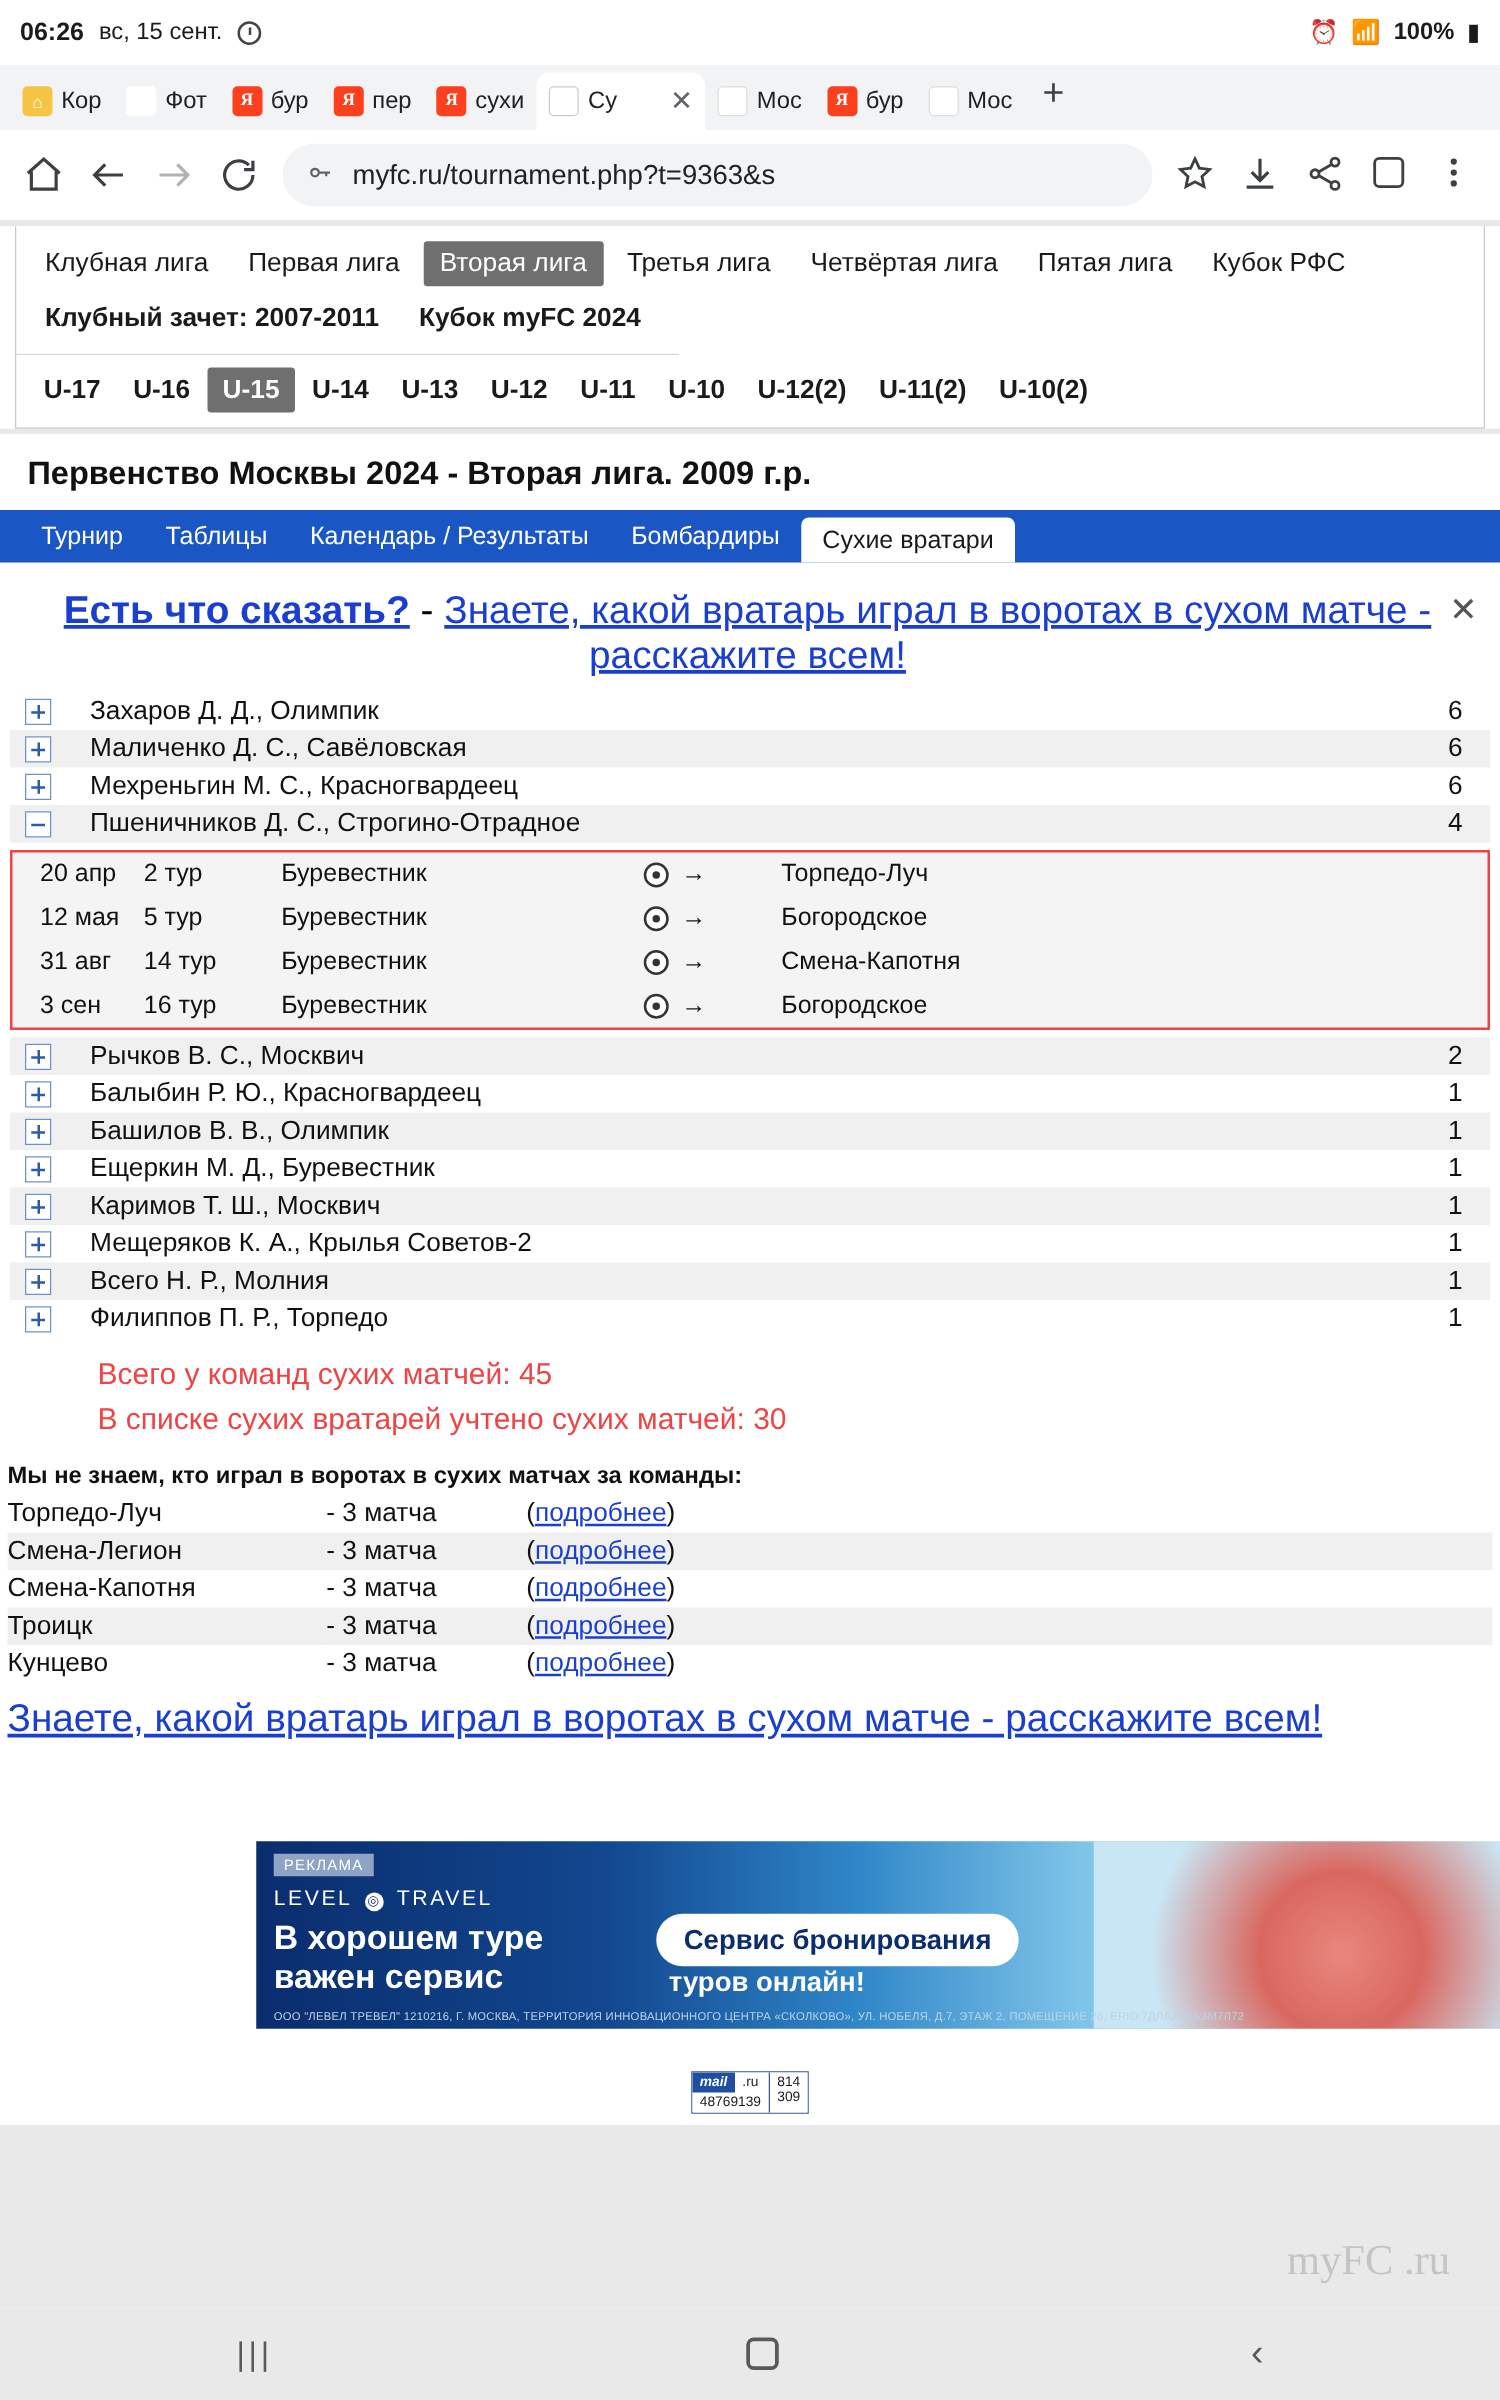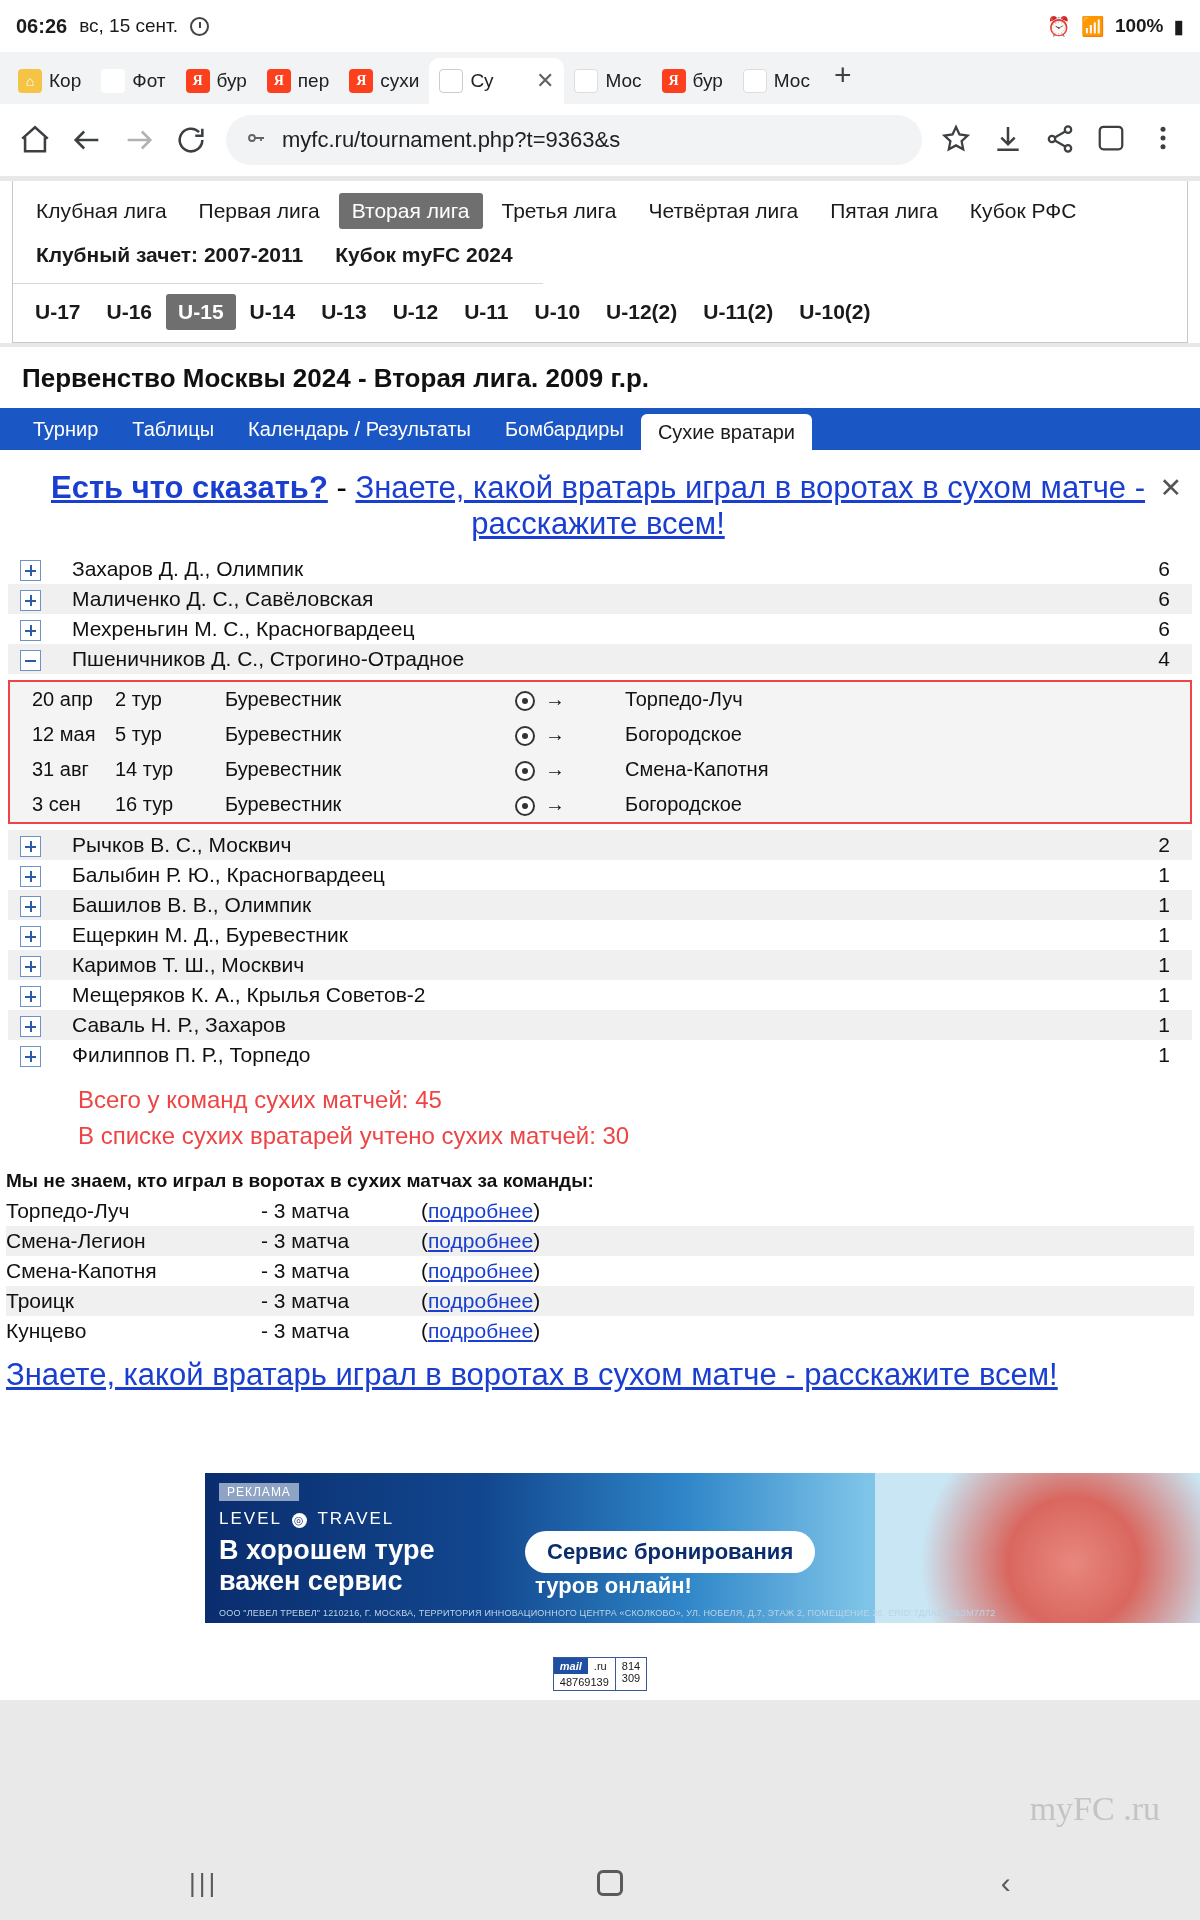--- a/index.html
+++ b/index.html
@@ -535,21 +535,21 @@
       <td class="name-cell">Каримов Т. Ш., Москвич</td>
       <td class="num-cell">1</td>
     </tr>
     <tr class="gk-row">
       <td class="plus-cell"><span class="sign plus"></span></td>
       <td class="name-cell">Мещеряков К. А., Крылья Советов-2</td>
       <td class="num-cell">1</td>
     </tr>
     <tr class="gk-row alt">
       <td class="plus-cell"><span class="sign plus"></span></td>
-      <td class="name-cell">Саваль Н. Р., Захаров</td>
+      <td class="name-cell">Всего Н. Р., Молния</td>
       <td class="num-cell">1</td>
     </tr>
     <tr class="gk-row">
       <td class="plus-cell"><span class="sign plus"></span></td>
       <td class="name-cell">Филиппов П. Р., Торпедо</td>
       <td class="num-cell">1</td>
     </tr>
   </tbody>
     </table>
 

